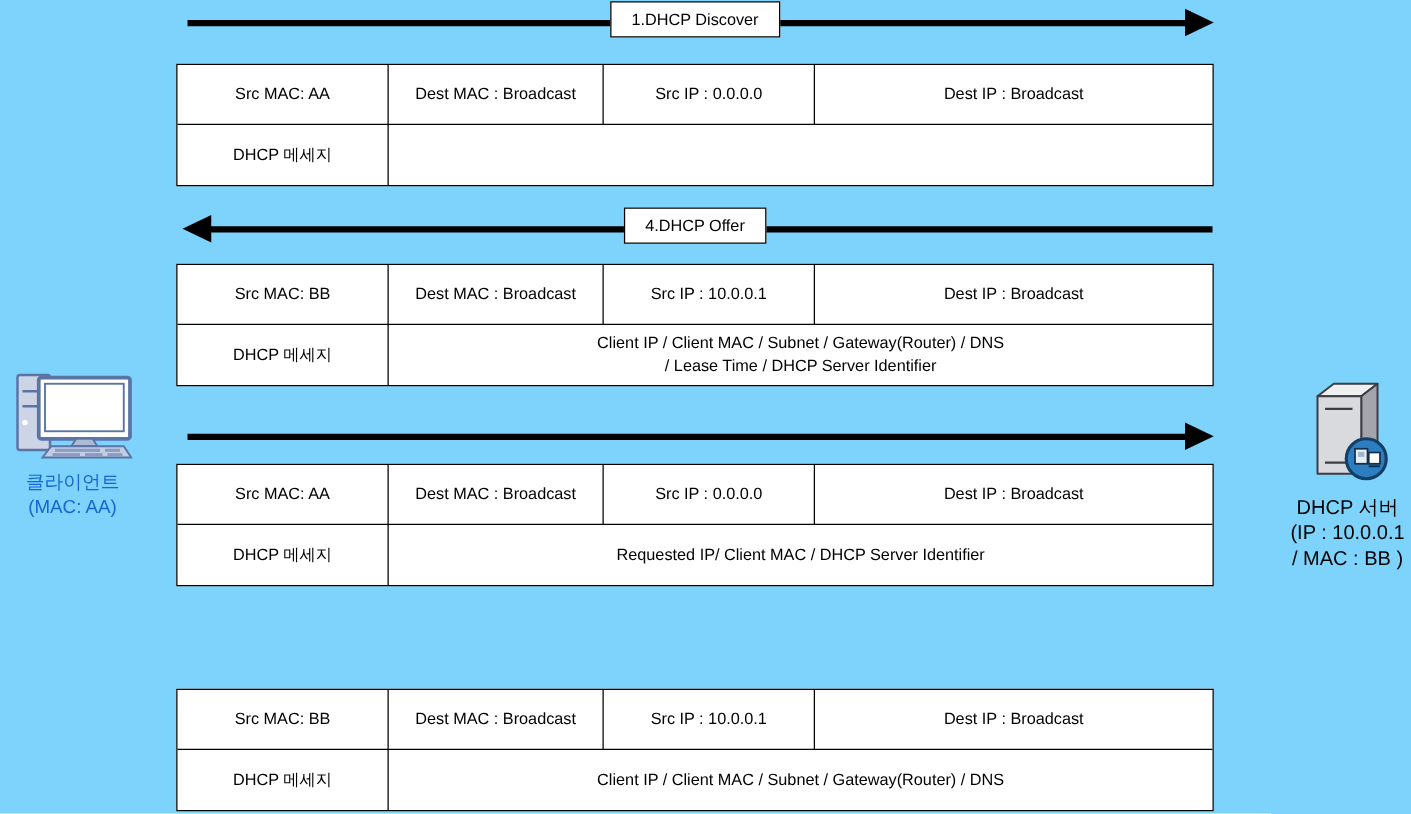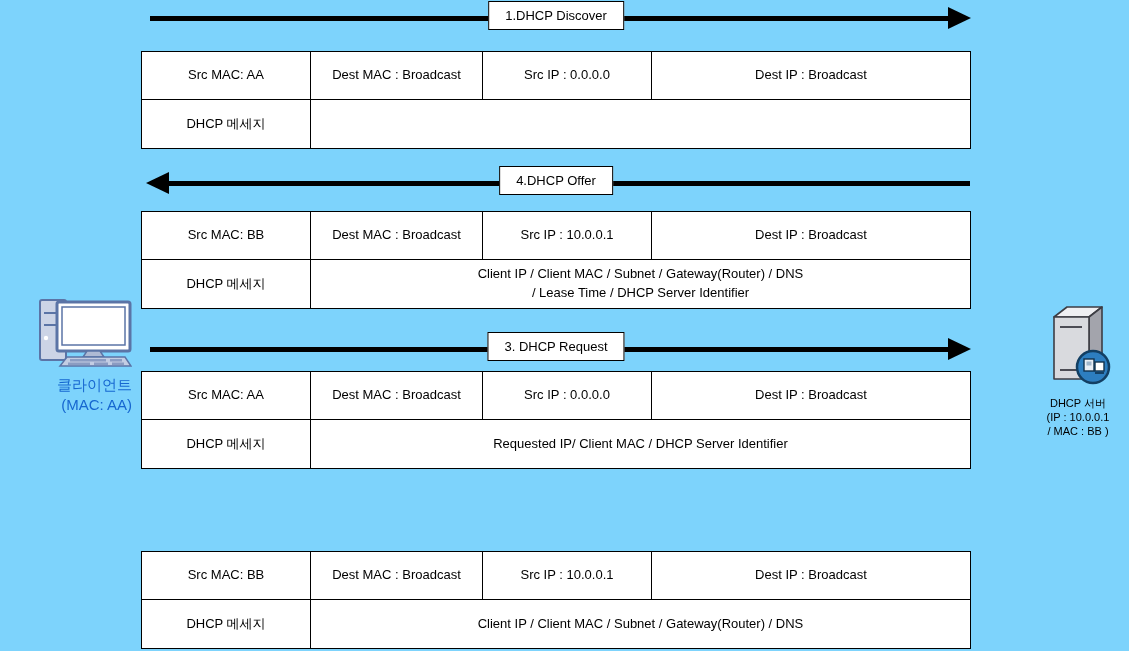--- a/index.html
+++ b/index.html
@@ -39,24 +39,24 @@
     display:flex; align-items:center; justify-content:center; text-align:right;
     font-size:13px; border-right:1px solid #000; border-bottom:1px solid #000;
     padding:0 4px; box-sizing:border-box; flex-direction:column; line-height:1.45;
   }
   .cell.col-last { border-right:none; }
   .cell.row-last { border-bottom:none; }
   .cell.msg-cell { grid-column:2 / 5; }
   .msg-line:empty { display:none; }
 
   
-  .client-figure { position:absolute; left:20px; top:294px; width:112px; text-align:right; }
+  .client-figure { position:absolute; left:2px; top:294px; width:112px; text-align:center; }
   .server-figure { position:absolute; left:1028px; top:302px; width:100px; text-align:center; }
   .client-label { margin-top:3px; font-size:15px; color:#1667d0; line-height:1.35; white-space:nowrap; }
-  .server-label { margin-top:4px; font-size:11px; color:#000; line-height:1.28; white-space:nowrap; }
+  .server-label { margin-top:4px; font-size:16px; color:#000; line-height:1.28; white-space:nowrap; }
 </style>
 </head>
 <body>
 
 <div class="canvas">
 
   <div class="flow right" style="top:0px;">
     <div class="flow-line"></div>
     <div class="flow-head"></div>
     <div class="flow-label">1.DHCP Discover</div>
@@ -84,21 +84,20 @@
     <div class="cell row-last">DHCP 메세지</div>
     <div class="cell msg-cell col-last row-last">
       <div class="msg-line">Client IP / Client MAC / Subnet / Gateway(Router) / DNS</div>
       <div class="msg-line">/ Lease Time / DHCP Server Identifier</div>
     </div>
   </div>
 
   <div class="flow right" style="top:331px;">
     <div class="flow-line"></div>
     <div class="flow-head"></div>
-    <div class="flow-label">3. DHCP Request</div>
   </div>
 
   <div class="pkt-table" style="top:371px;">
     <div class="cell">Src MAC: AA</div>
     <div class="cell">Dest MAC : Broadcast</div>
     <div class="cell">Src IP : 0.0.0.0</div>
     <div class="cell col-last">Dest IP : Broadcast</div>
     <div class="cell row-last">DHCP 메세지</div>
     <div class="cell msg-cell col-last row-last">
       <div class="msg-line">Requested IP/ Client MAC / DHCP Server Identifier</div>

